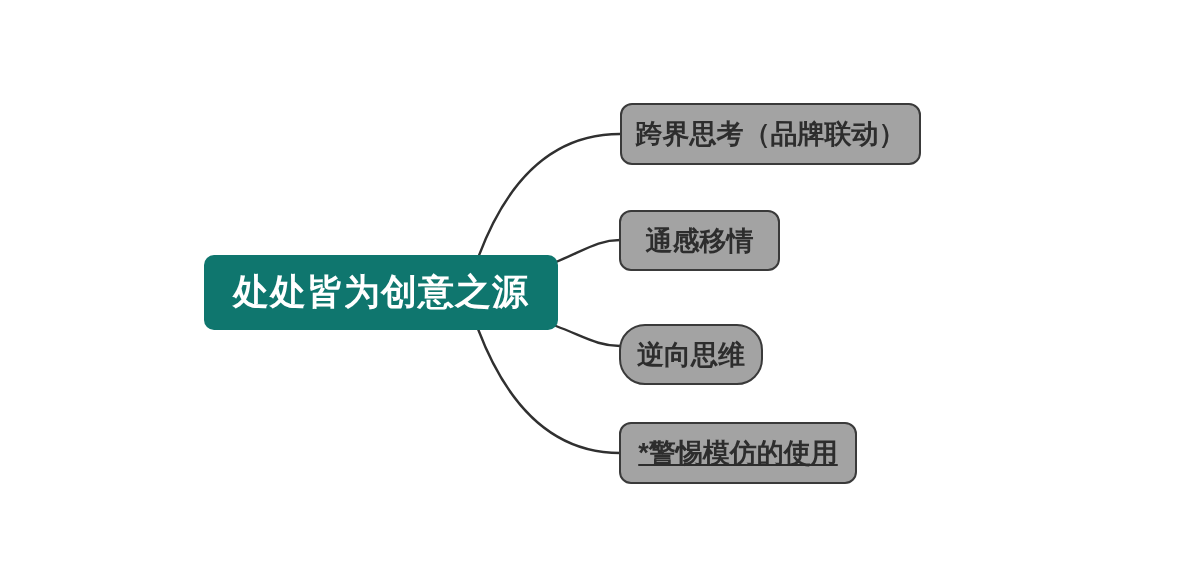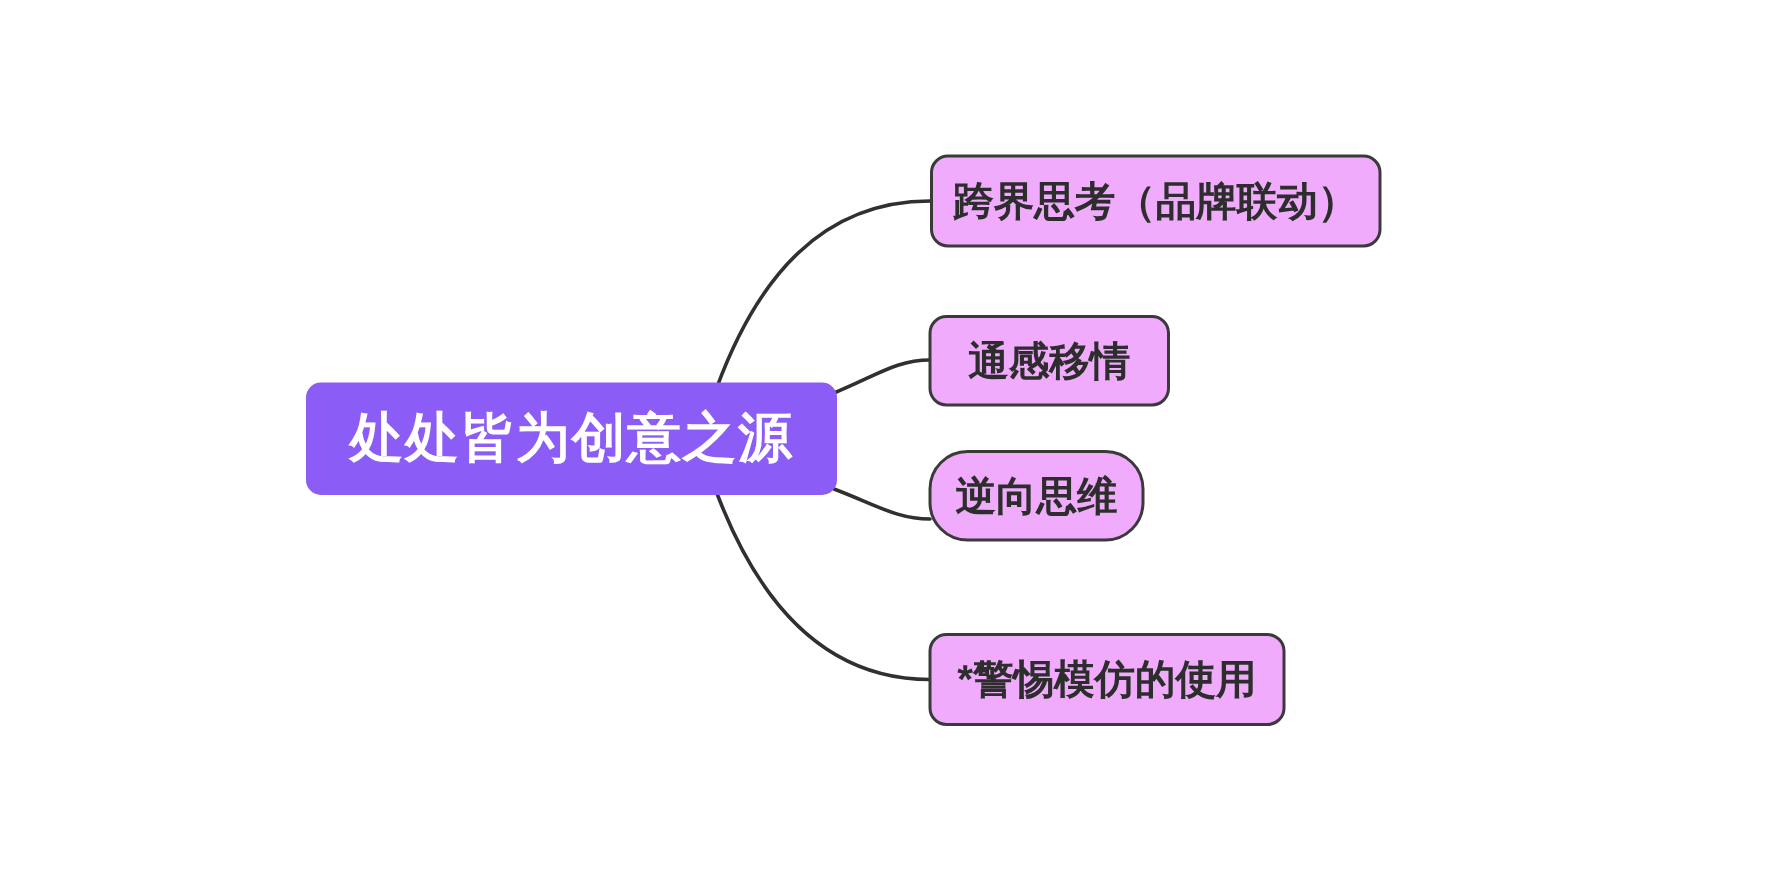--- a/index.html
+++ b/index.html
@@ -35,39 +35,39 @@
     justify-content: center;
     box-sizing: border-box;
     white-space: nowrap;
     cursor: default;
   }
   .root-node {
     left: 204px;
     top: 255px;
     width: 354px;
     height: 75px;
-    background: #8b5cf6;
+    background: #0f766e;
     border-radius: 10px;
     color: #ffffff;
     font-size: 36px;
     font-weight: bold;
     letter-spacing: 1px;
   }
   .sub-node {
-    background: #f0abfc;
+    background: #a3a3a3;
     border: 2.5px solid #3a3a3a;
     border-radius: 12px;
     color: #2d2d2d;
     font-size: 27px;
     font-weight: bold;
   }
   .sub-node.n0 { left: 620px; top: 103px; width: 301px; height: 62px; }
   .sub-node.n1 { left: 619px; top: 210px; width: 161px; height: 61px; }
-  .sub-node.n2 { left: 619px; top: 300px; width: 144px; height: 61px; border-radius: 26px; }
-  .sub-node.n3 { left: 619px; top: 422px; width: 238px; height: 62px; }
+  .sub-node.n2 { left: 619px; top: 324px; width: 144px; height: 61px; border-radius: 26px; }
+  .sub-node.n3 { left: 619px; top: 422px; width: 238px; height: 62px; text-decoration: underline; }
 </style>
 </head>
 <body>
 
 <div class="canvas">
 
   <svg class="connectors" viewBox="0 0 1186 579" xmlns="http://www.w3.org/2000/svg">
     <path d="M478,258 C505,185 548,134 620,134"></path>
     <path d="M556,262 C585,250 598,240 620,240"></path>
     <path d="M556,326 C585,337 598,346 620,346"></path>

